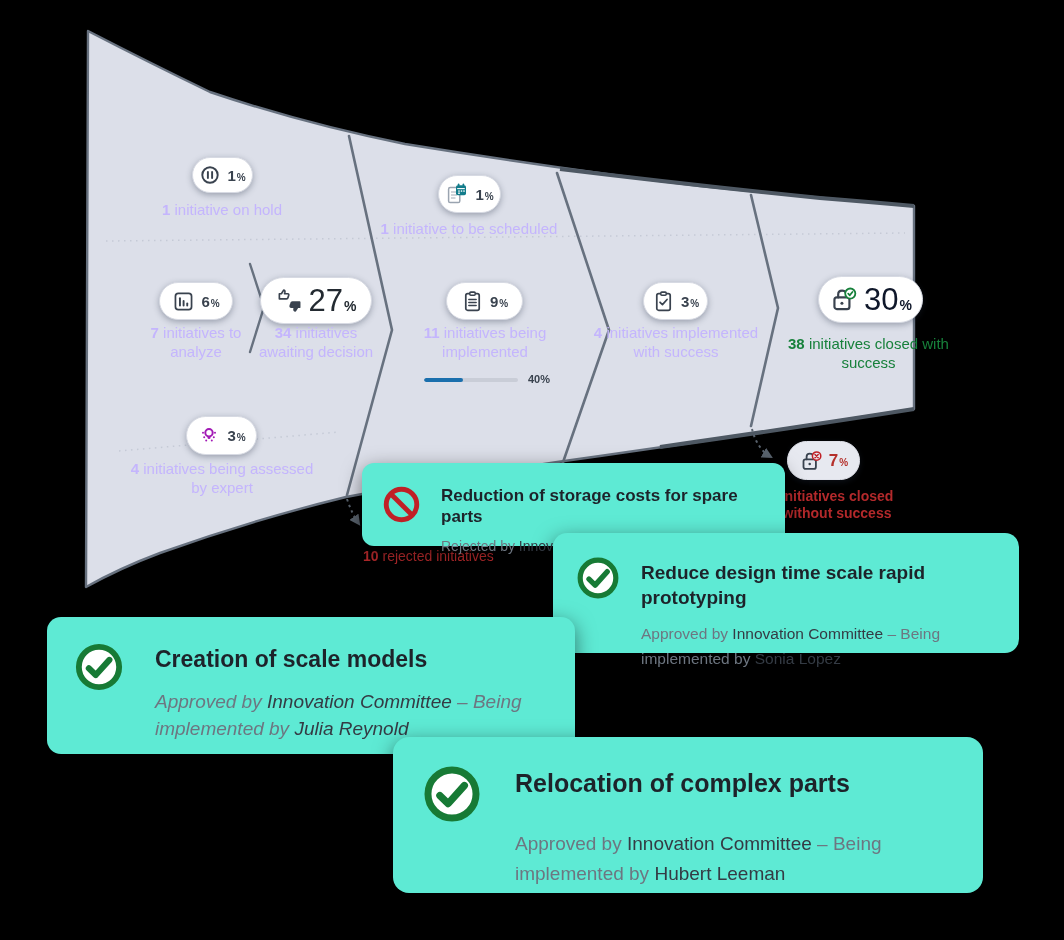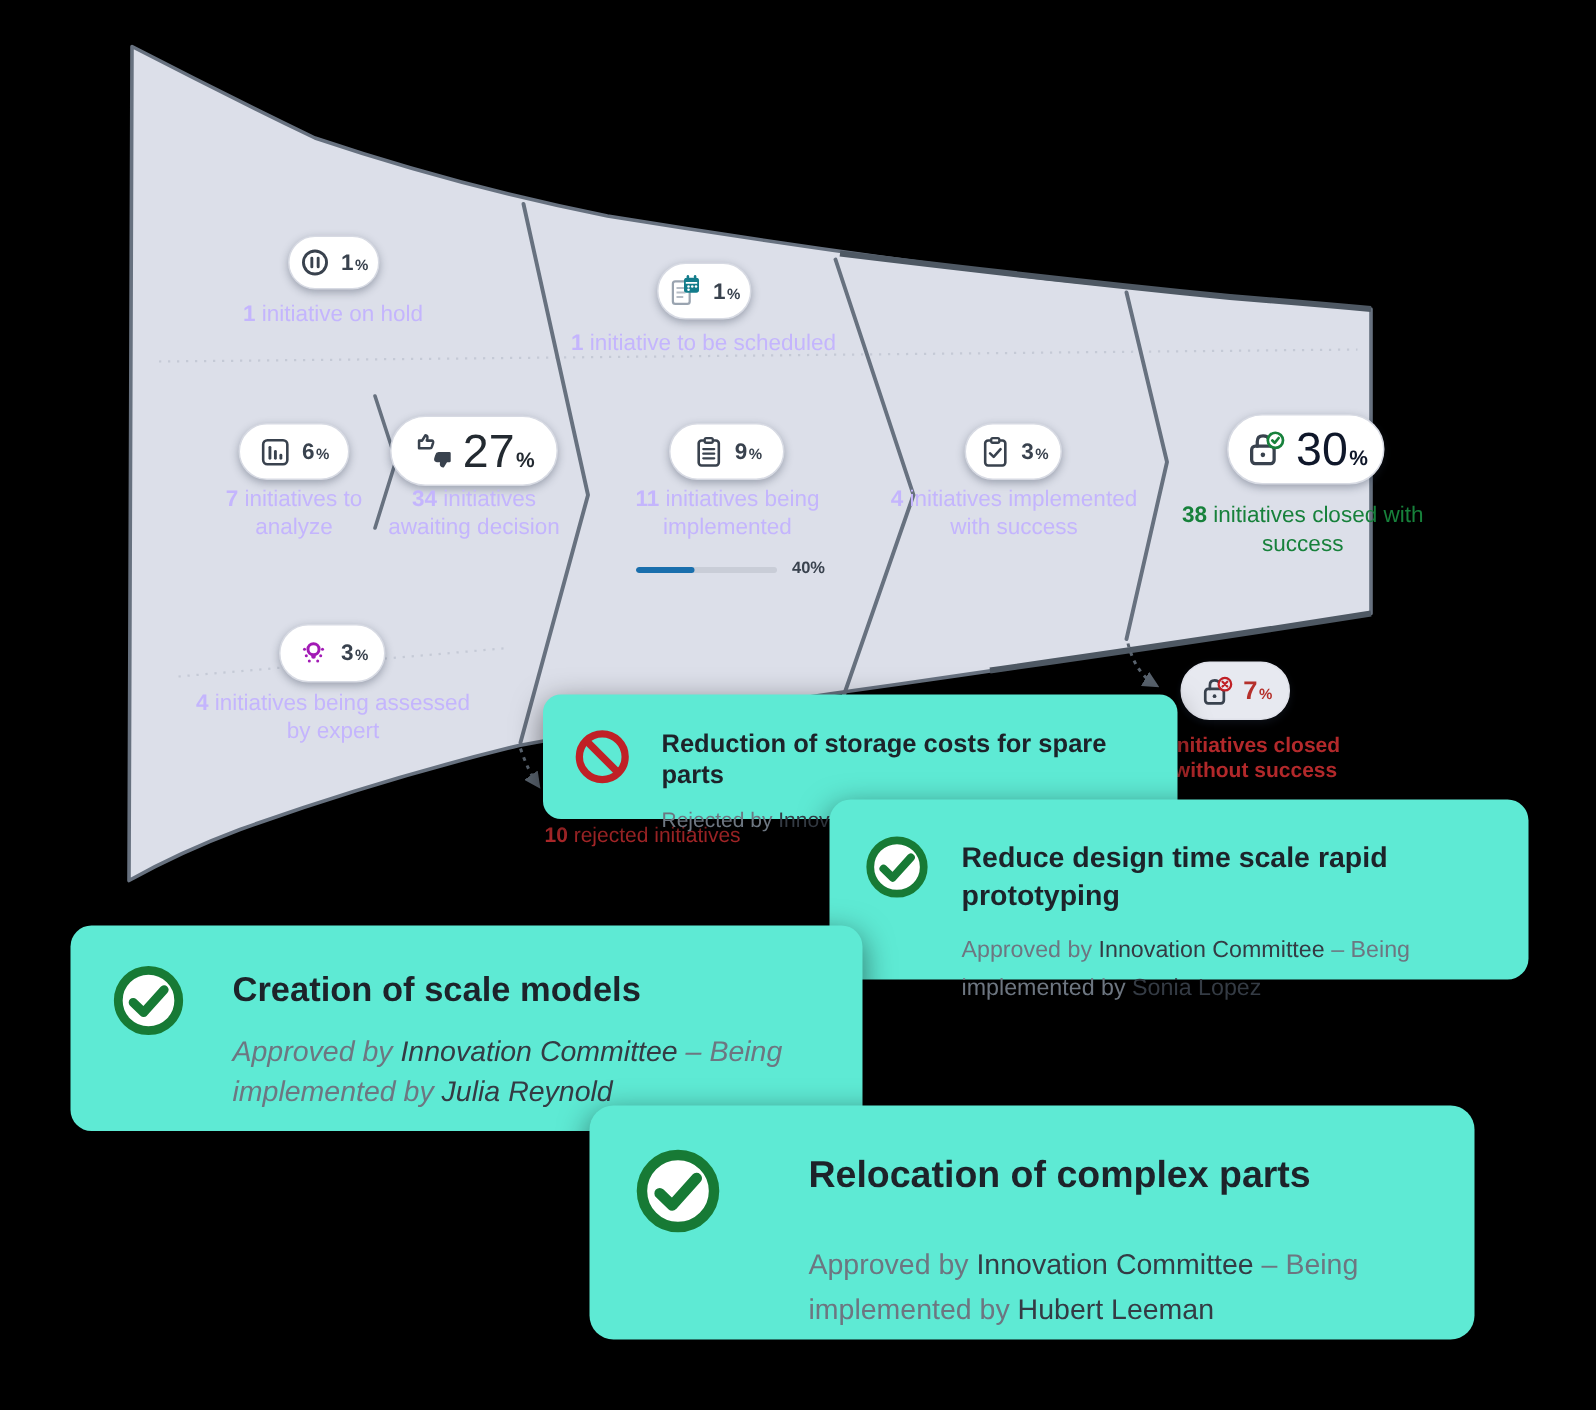--- a/index.html
+++ b/index.html
@@ -83,21 +83,21 @@
   .c1 .card-title{font-size:17px;line-height:21px;}
   .c1 .card-sub{font-size:14px;margin-top:11px;}
   .c2{left:553px;top:533px;width:466px;height:120px;z-index:3;padding:22px;}
   .c2 .ctext{margin-left:20px;}
   .c2 .card-title{font-size:19px;line-height:25px;margin-top:5px;}
   .c2 .card-sub{font-size:15.5px;line-height:25px;margin-top:11px;}
   .c3{left:47px;top:617px;width:528px;height:137px;z-index:4;padding:24px 24px 24px 26px;justify-content:space-between;}
   .c3 .ctext{margin-left:30px;}
   .c3 .card-title{font-size:23px;line-height:29px;margin-top:4px;}
   .c3 .card-sub{font-size:19px;line-height:27px;margin-top:14px;font-style:italic;}
-  .c4{left:393px;top:737px;width:590px;height:156px;z-index:5;padding:26px 26px 26px 28px;border-radius:16px;gap:24px;}
+  .c4{left:393px;top:737px;width:590px;height:156px;z-index:5;padding:26px 26px 26px 28px;border-radius:16px;}
   .c4 .ctext{margin-left:32px;}
   .c4 .card-title{font-size:25px;line-height:31px;margin-top:5px;}
   .c4 .card-sub{font-size:19px;line-height:30px;margin-top:30px;}
 </style>
 </head>
 <body>
 
 <div id="stage">
 
   <svg id="funnel-svg" width="1064" height="940" viewBox="0 0 1064 940">

